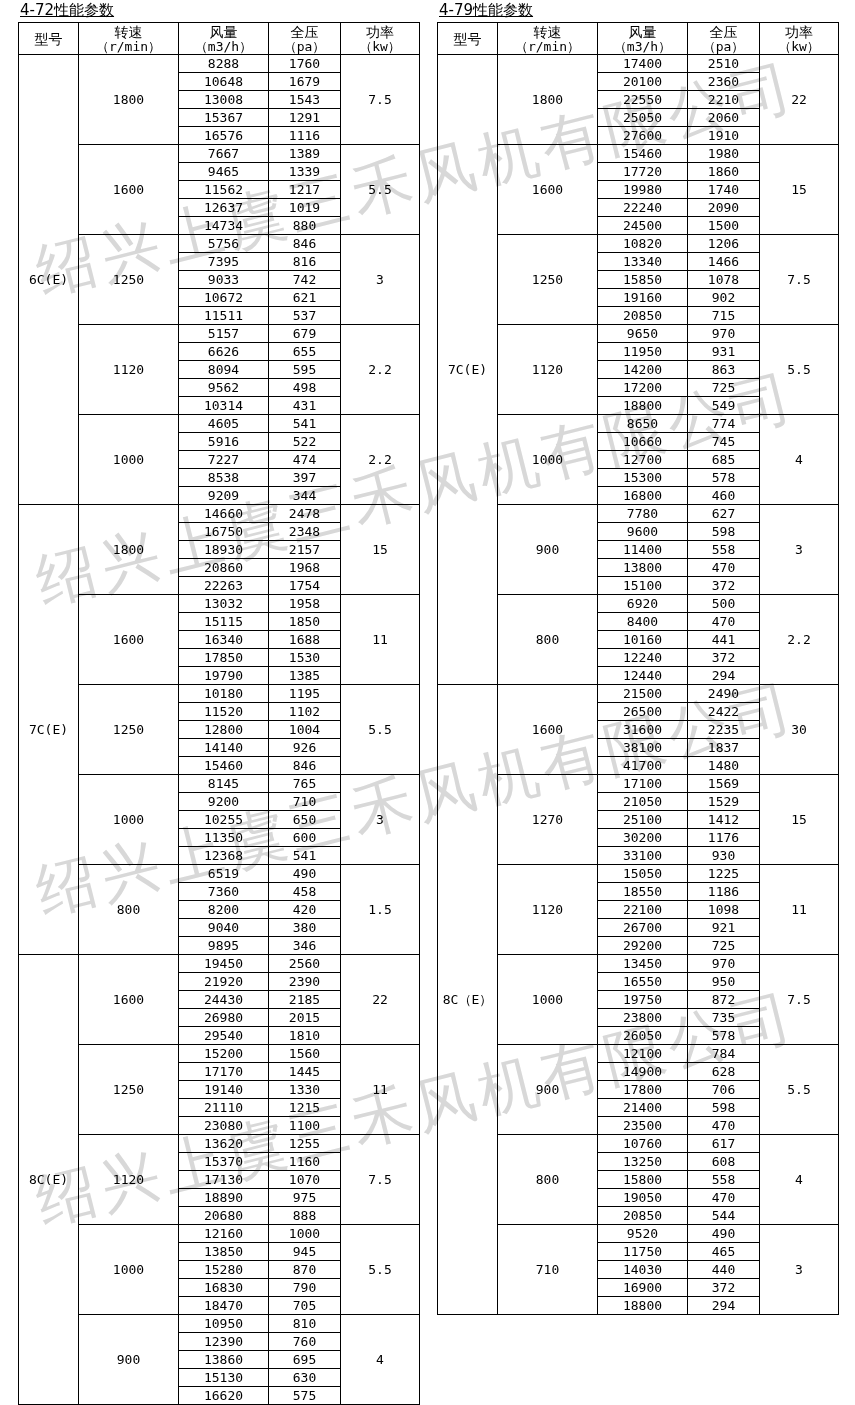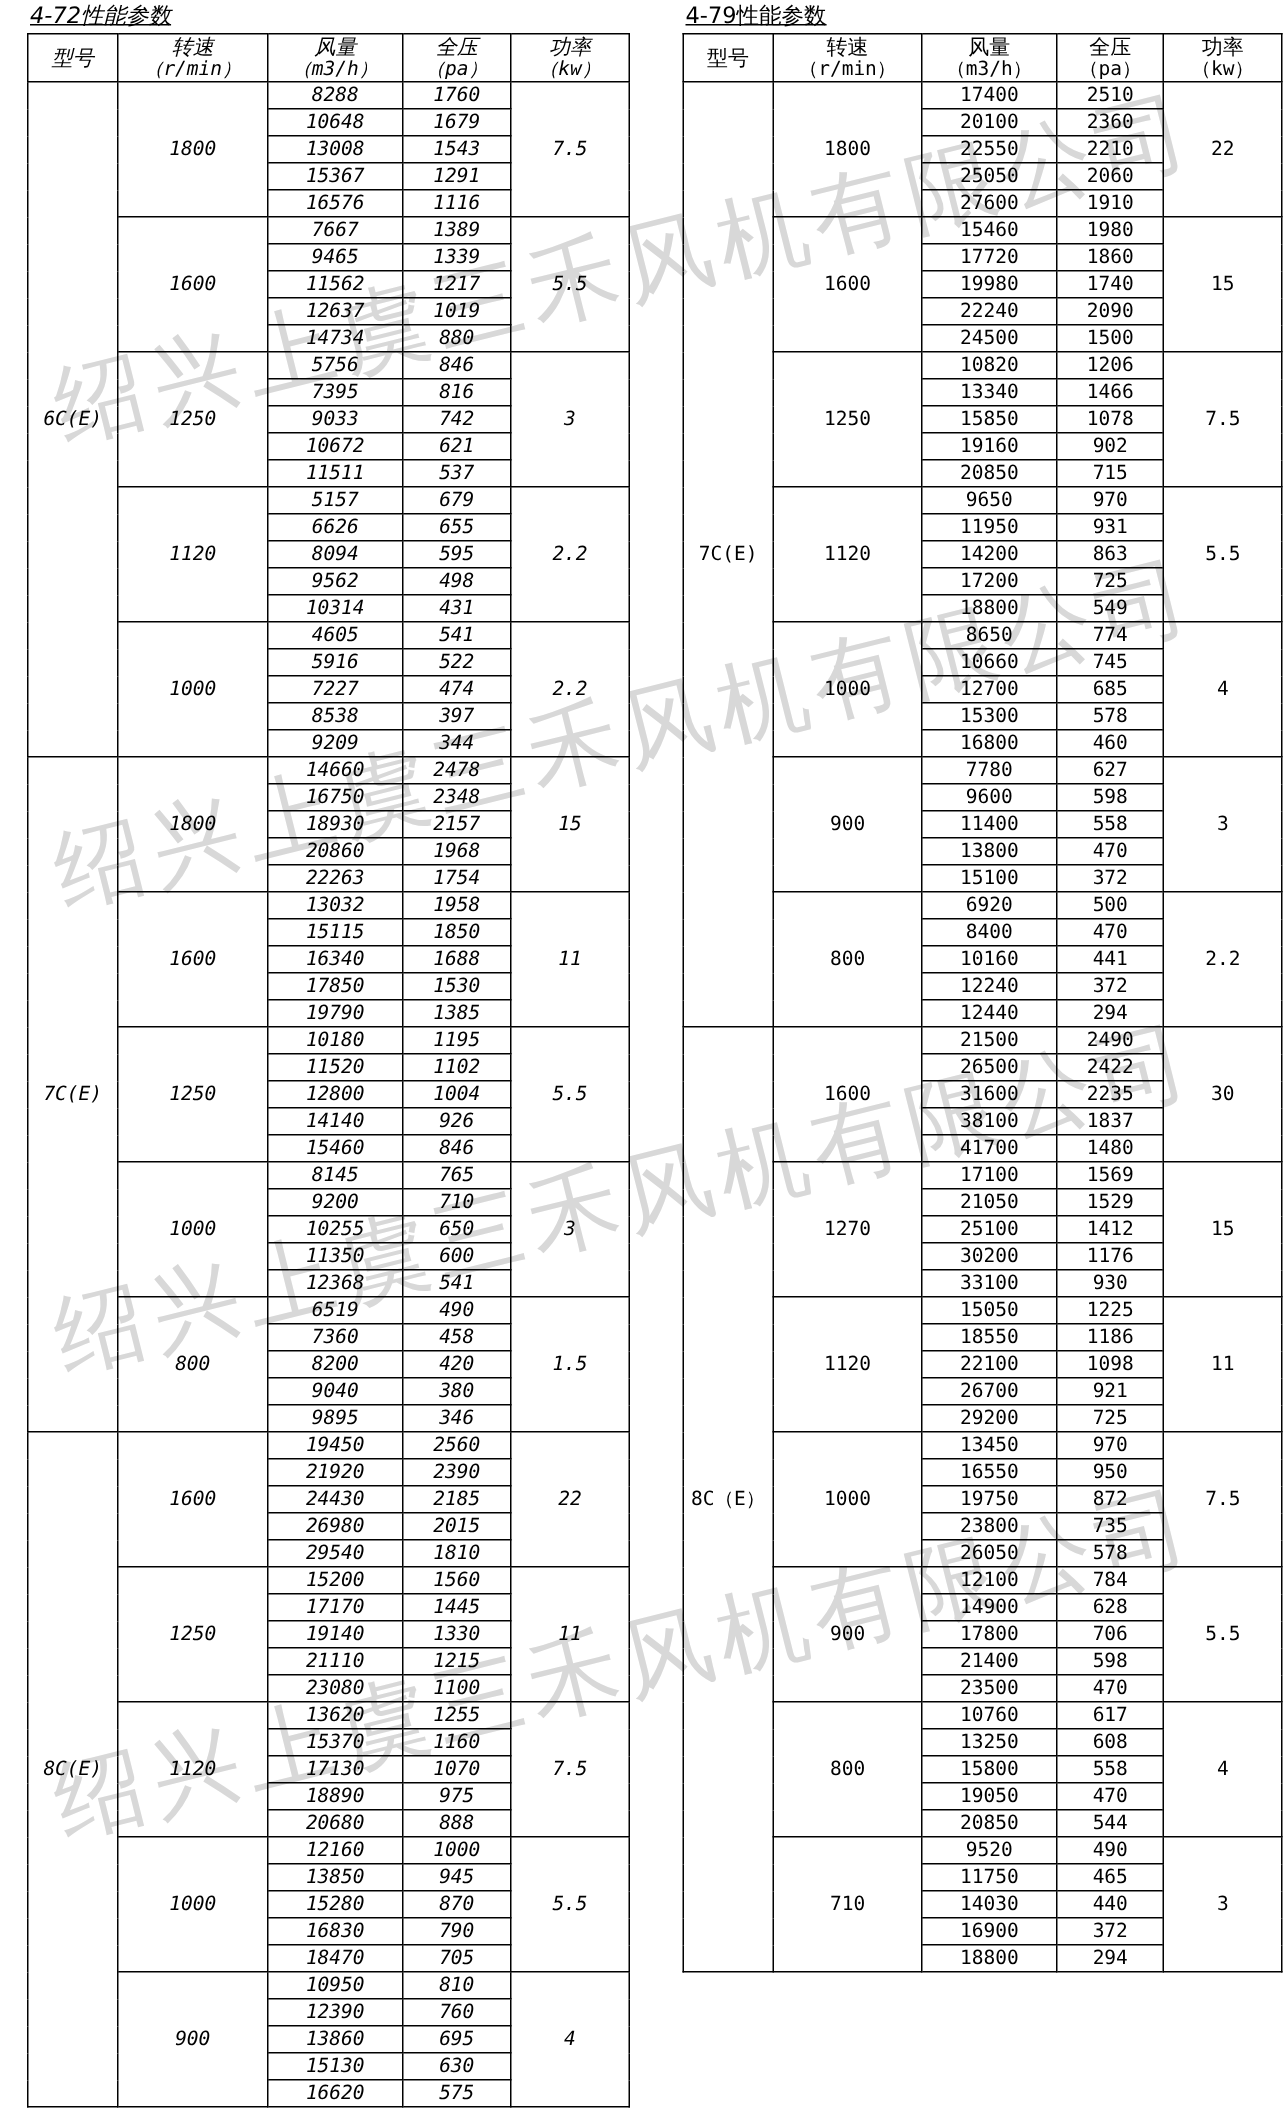--- a/index.html
+++ b/index.html
@@ -13,22 +13,22 @@
   .wm{
     position:absolute;left:28px;white-space:nowrap;
     font-family:"DejaVu Sans",sans-serif;
     font-size:60px;letter-spacing:5px;color:#d8d8d8;
     transform:rotate(-14deg);transform-origin:left top;
     user-select:none;
   }
   .wm1{top:235px}.wm2{top:545px}.wm3{top:855px}.wm4{top:1165px}
   
   .table-block{position:absolute;top:2px;z-index:1;}
-  .tb-left{left:18px;font-style:italic;}
-  .tb-right{left:455px;}
+  .tb-left{left:18px;}
+  .tb-right{left:437px;}
   .table-title{
     font-size:15px;line-height:16px;margin:0 0 4px 2px;
     text-decoration:underline;color:#000;width:max-content;
     font-family:"DejaVu Sans","DejaVu Sans Mono",sans-serif;
   }
   table.perf{border-collapse:collapse;table-layout:fixed;background:transparent;}
   .perf th,.perf td{
     border:1px solid #000;padding:0;margin:0;
     text-align:center;vertical-align:middle;font-weight:normal;
     background:transparent;overflow:hidden;

